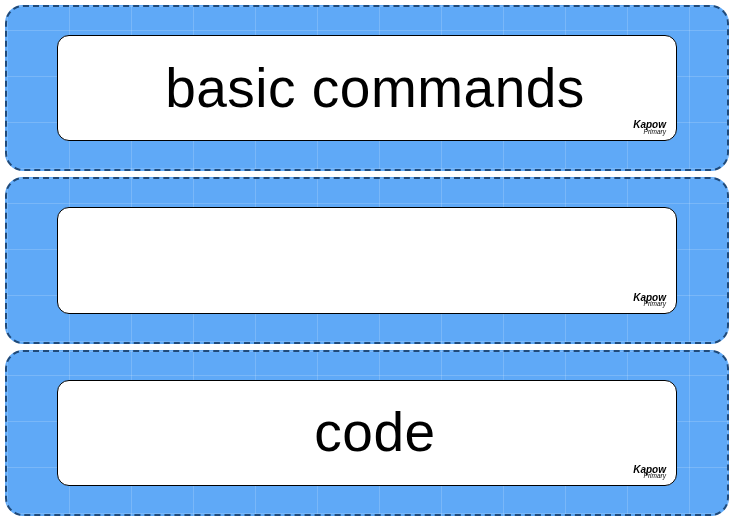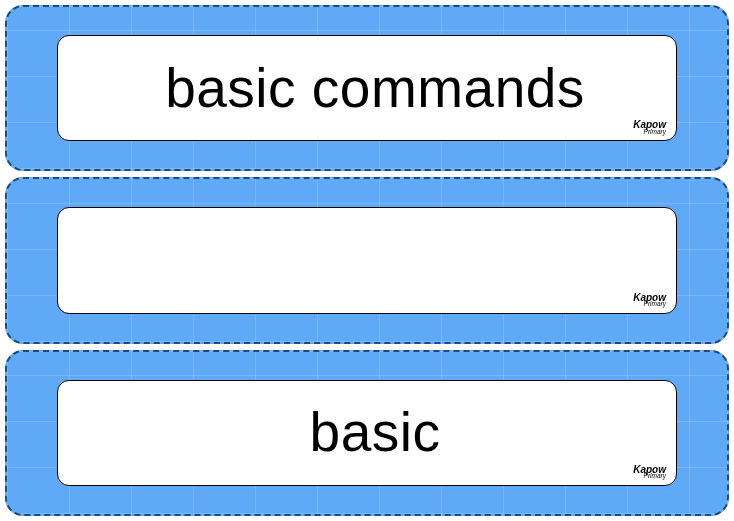--- a/index.html
+++ b/index.html
@@ -80,19 +80,19 @@
   <div class="word-box">
     <span class="brand">
       <span>Kapow</span>
       <span class="sub">Primary</span>
     </span>
   </div>
 </div>
 
 <div class="card">
   <div class="word-box">
-    <span class="word-text">basic</span>
+    <span class="word-text">code</span>
     <span class="brand">
       <span>Kapow</span>
       <span class="sub">Primary</span>
     </span>
   </div>
 </div>
 
 </body></html>

